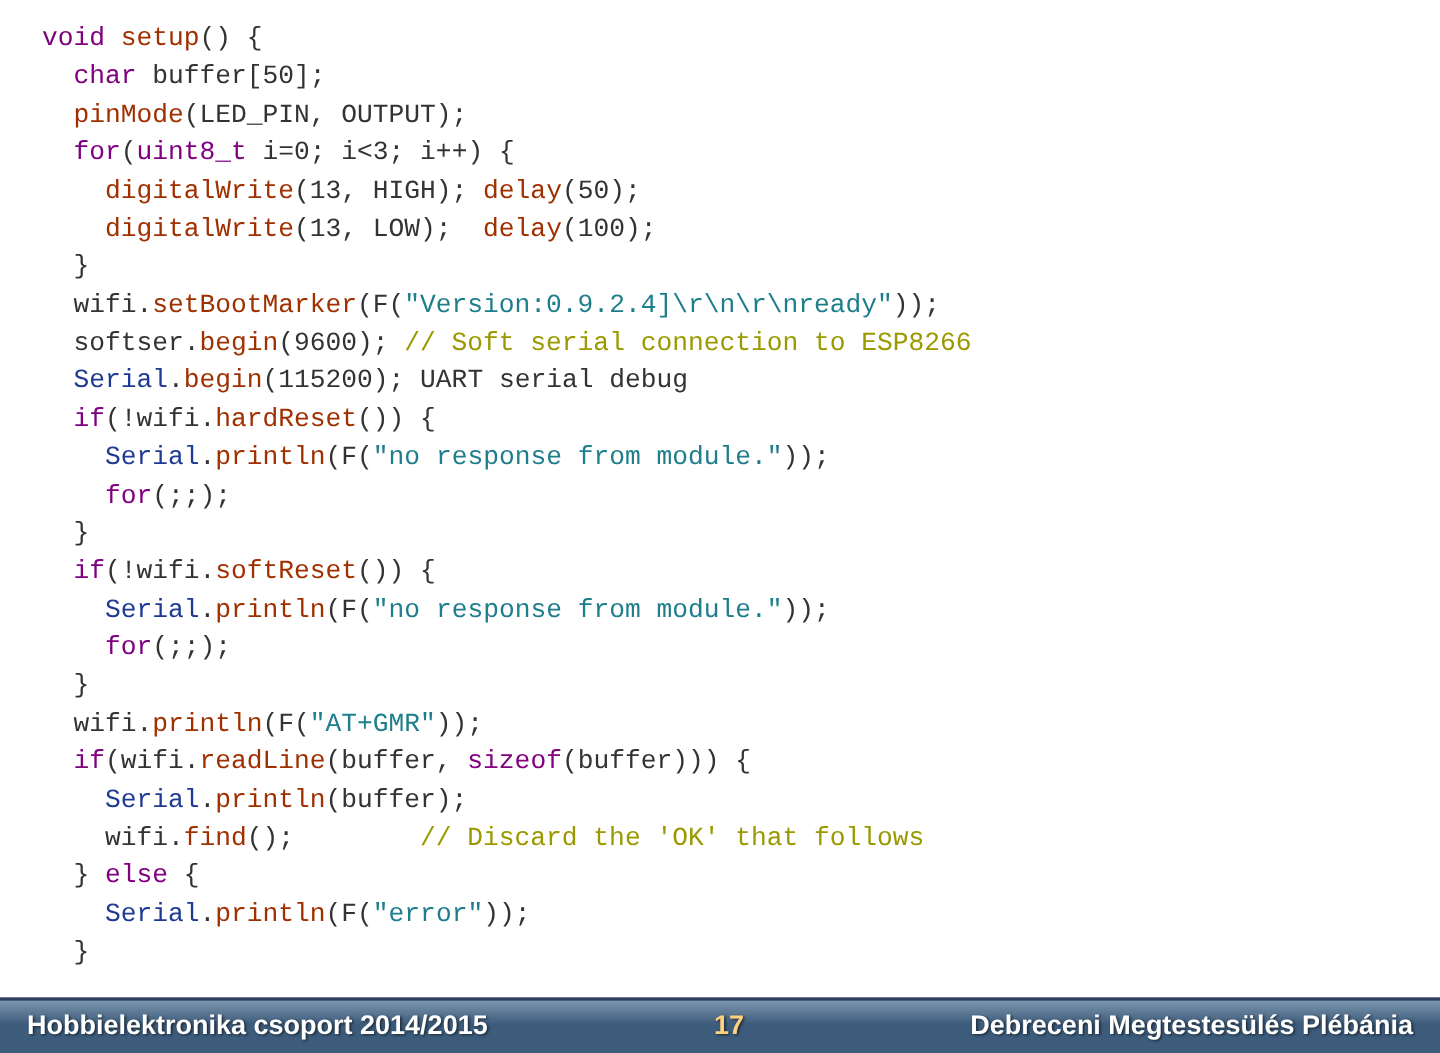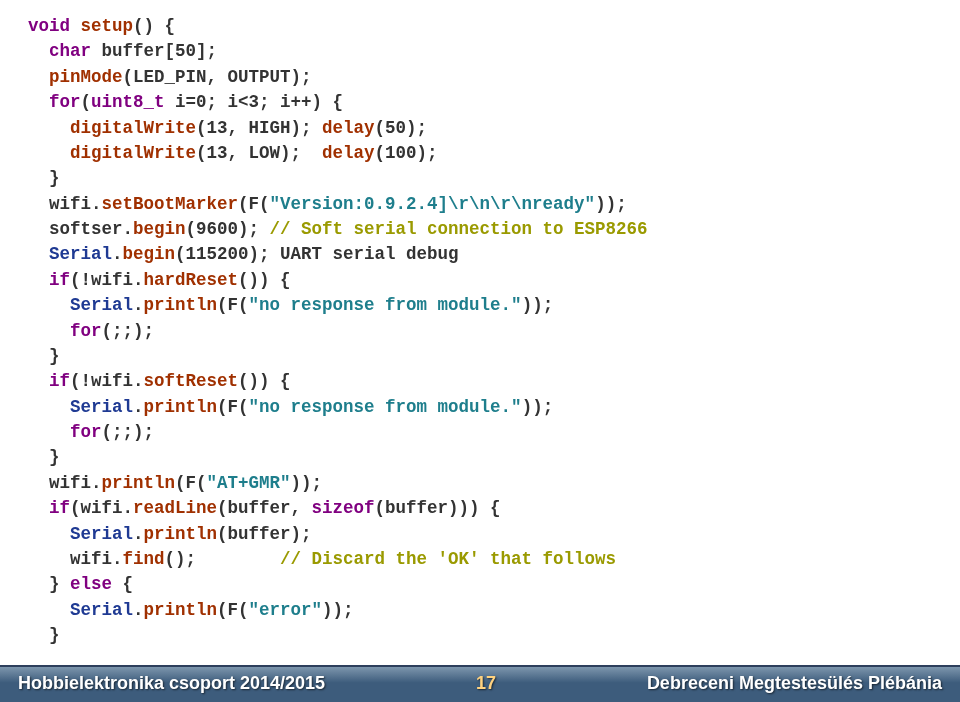--- a/index.html
+++ b/index.html
@@ -19,21 +19,21 @@
   .heading {
     color: #1f3a93;
     font-family: Calibri, Arial, sans-serif;
     font-size: 24px;
     font-weight: bold;
     margin-bottom: 10px;
   }
   .code {
     font-family: "Courier New", monospace;
     font-size: 17.5px;
-    font-weight: bold;
+    font-weight: normal;
     line-height: 1.45;
     color: #333;
     white-space: pre;
   }
   .kw { color: #800080; }          
   .str { color: #1e7e8c; }      
   .cmt { color: #9a9a00; }      
   .fn { color: #a03000; }       
   .blue { color: #1f3a93; }      
   .footer {

